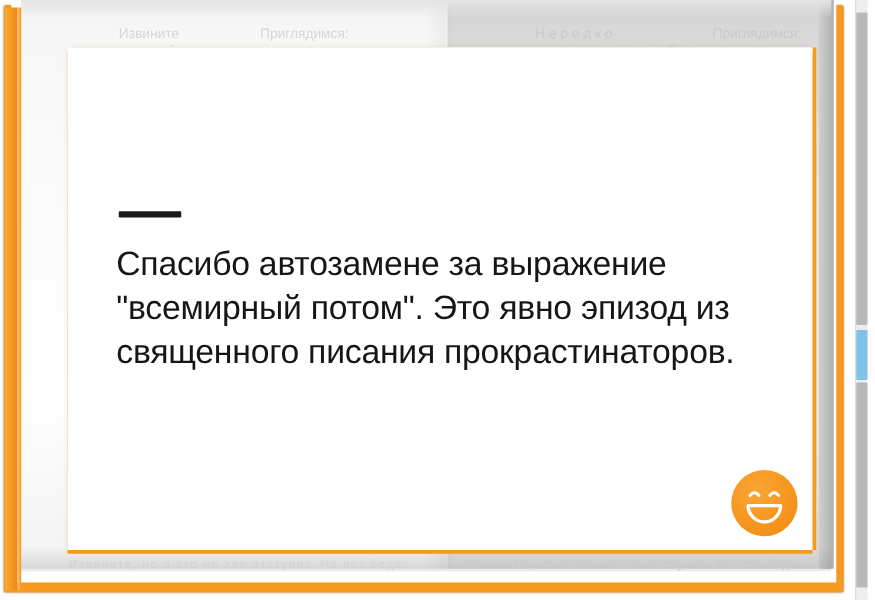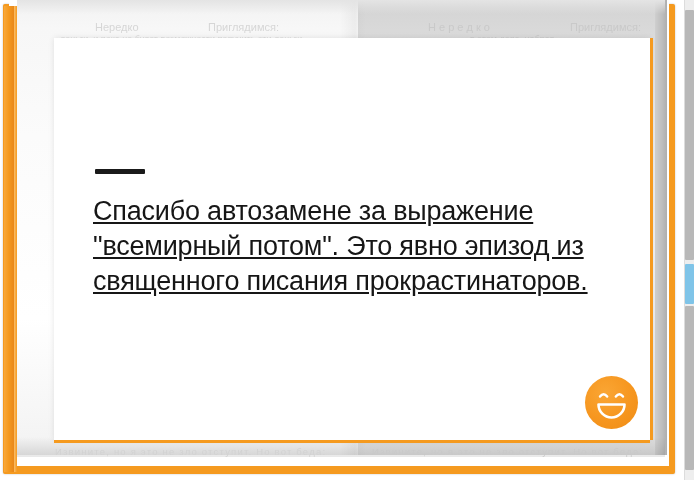--- a/index.html
+++ b/index.html
@@ -164,21 +164,20 @@
   .quote {
     position: absolute;
     left: 39px;
     top: 156px;
     width: 530px;
     color: #161616;
     font-size: 27px;
     line-height: 35px;
     font-family: "Liberation Sans", sans-serif;
     letter-spacing: -0.2px;
-    text-decoration: underline;
   }
 
   
   .emoji-btn {
     position: absolute;
     left: 531px;
     top: 338px;
     width: 53px;
     height: 53px;
     border-radius: 50%;
@@ -240,21 +239,21 @@
   <div class="page-left"></div>
   <div class="page-right"></div>
   <div class="page-right-edge"></div>
   <div class="fold-shadow"></div>
   <div class="page-top-curve"></div>
   <div class="page-bottom-shade"></div>
 
   <div class="spine-stripe"></div>
   <div class="spine-stripe-hi"></div>
 
-  <div class="bg-text bg-l-head1">Нередко</div>
+  <div class="bg-text bg-l-head1">Извините</div>
   <div class="bg-text bg-l-head2">Приглядимся:</div>
   <div class="bg-text bg-l-sub">деньги, и пока не будет возможности получить эти деньги</div>
   <div class="bg-text dim bg-r-head1">Н е р е д к о</div>
   <div class="bg-text dim bg-r-head2">Приглядимся:</div>
   <div class="bg-text dim bg-r-sub">в этом деле, набрав</div>
   <div class="bg-text bg-l-foot">Извините, но я это не   зло отступит. Но вот беда:</div>
   <div class="bg-text dim bg-r-foot">Извините, но я это не   зло отступит. Но вот беда:</div>
 
   <div class="card">
     <div class="card-edge-top-fade"></div>

